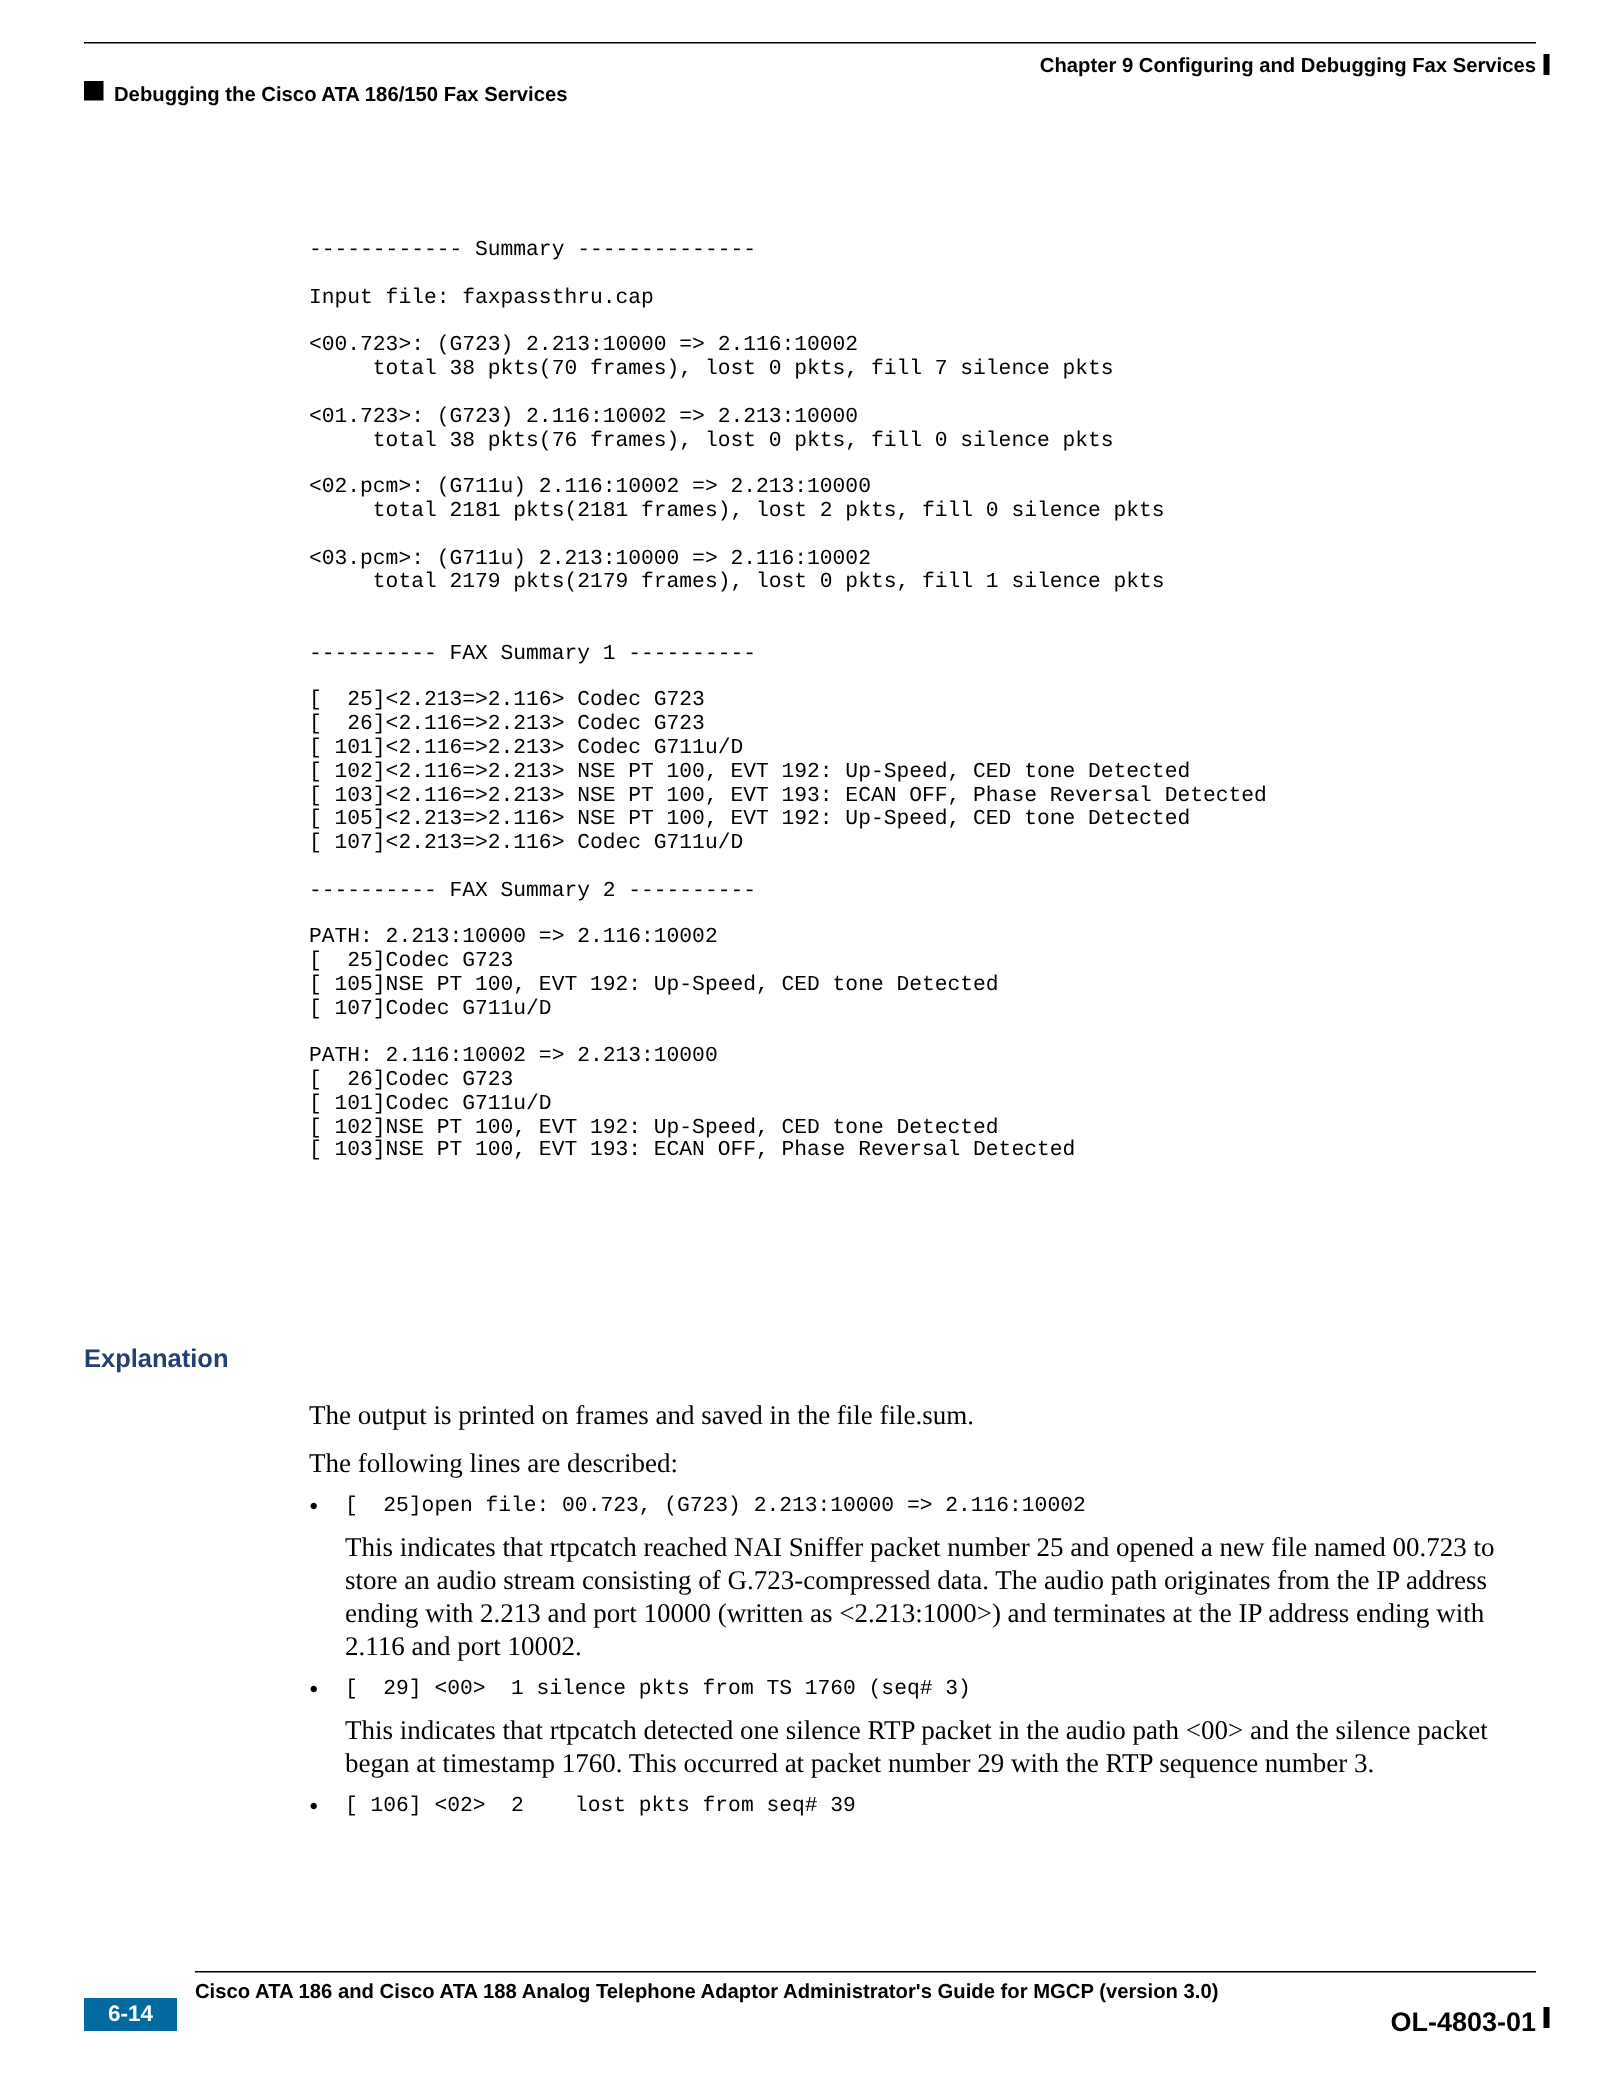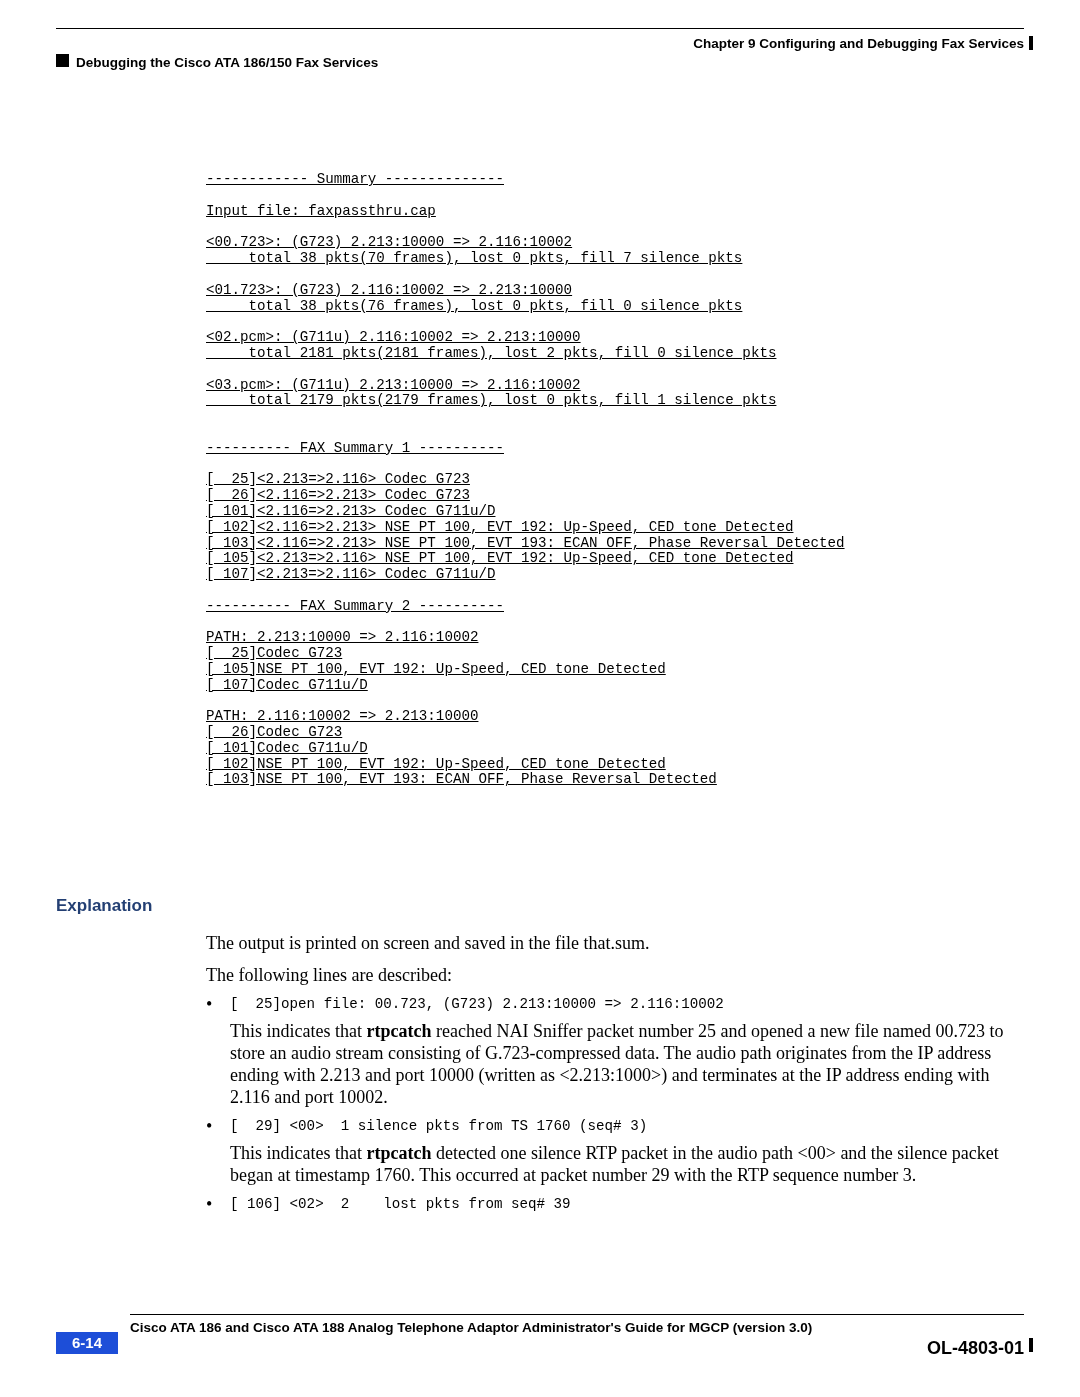--- a/index.html
+++ b/index.html
@@ -54,27 +54,26 @@
     position: absolute;
     top: 55px;
     left: 76px;
     font-family: Arial, Helvetica, sans-serif;
     font-weight: bold;
     font-size: 13.5px;
   }
   .code-block {
     position: absolute;
     left: 206px;
-    top: 158px;
+    top: 146px;
     font-family: "Courier New", Courier, monospace;
     font-size: 14.2px;
     line-height: 15.8px;
     white-space: pre;
     color: #000;
-    text-decoration: underline;
   }
   .explanation-heading {
     position: absolute;
     left: 56px;
     top: 896px;
     font-family: Arial, Helvetica, sans-serif;
     font-weight: bold;
     font-size: 17px;
     color: #233f73;
   }
@@ -111,21 +110,21 @@
     font-family: "Courier New", Courier, monospace;
     font-size: 14.2px;
     line-height: 20px;
     white-space: pre;
   }
   .bullet .desc {
     font-size: 18px;
     line-height: 22px;
     margin-top: 6px;
   }
-  .desc .bold { font-weight: bold; }
+  .desc .bold { font-weight: normal; }
 
   .footer-rule {
     position: absolute;
     left: 130px;
     right: 56px;
     top: 1314px;
     border-top: 1px solid #000;
   }
   .footer-title {
     position: absolute;
@@ -134,21 +133,21 @@
     font-family: Arial, Helvetica, sans-serif;
     font-weight: bold;
     font-size: 13.5px;
   }
   .page-badge {
     position: absolute;
     left: 56px;
     top: 1332px;
     width: 62px;
     height: 22px;
-    background: #1d4ed8;
+    background: #0369a1;
     color: #fff;
     font-family: Arial, Helvetica, sans-serif;
     font-weight: bold;
     font-size: 15px;
     text-align: center;
     line-height: 22px;
   }
   .doc-id {
     position: absolute;
     right: 56px;
@@ -213,21 +212,21 @@
 [ 107]Codec G711u/D
 
 PATH: 2.116:10002 =&gt; 2.213:10000
 [  26]Codec G723
 [ 101]Codec G711u/D
 [ 102]NSE PT 100, EVT 192: Up-Speed, CED tone Detected
 [ 103]NSE PT 100, EVT 193: ECAN OFF, Phase Reversal Detected</pre>
 
   <div class="explanation-heading">Explanation</div>
 
-  <div class="body-text body1">The output is printed on screen and saved in the file that.sum.</div>
+  <div class="body-text body1">The output is printed on frames and saved in the file file.sum.</div>
   <div class="body-text body2">The following lines are described:</div>
 
   <div class="bullets">
 
     <div class="bullet">
       <div class="dot">•</div>
       <div class="content">
         <div class="mono">[  25]open file: 00.723, (G723) 2.213:10000 =&gt; 2.116:10002</div>
         <div class="desc"><span>This indicates that </span><span class="bold">rtpcatch</span><span> reached NAI Sniffer packet number 25 and opened a new file named 00.723 to store an audio stream consisting of G.723-compressed data. The audio path originates from the IP address ending with 2.213 and port 10000 (written as &lt;2.213:1000&gt;) and terminates at the IP address ending with 2.116 and port 10002.</span></div>
       </div>

